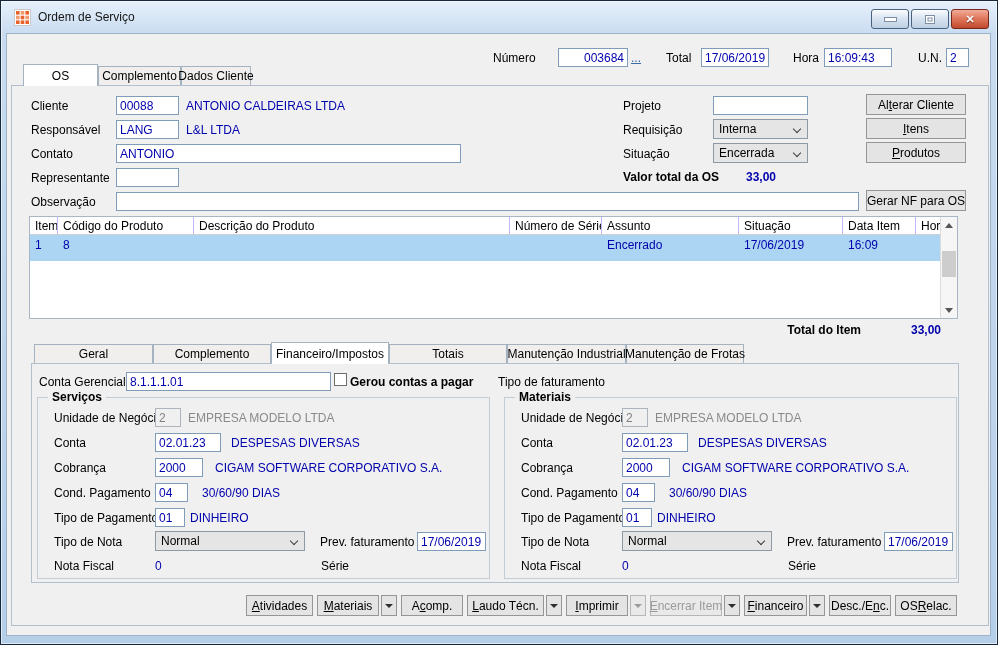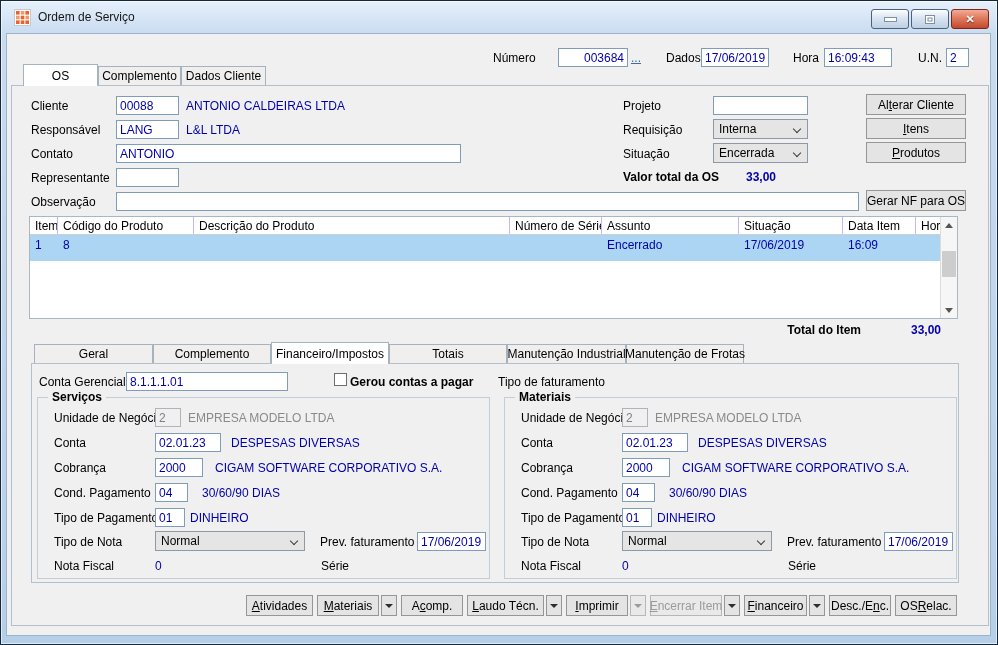--- a/index.html
+++ b/index.html
@@ -102,30 +102,30 @@
           <span class="g-close">✕</span>
         </div>
     </div>
   </div>
 
   <div class="client"></div>
 
   <span class="lbl" style="left:492px; top:50px;">Número</span>
   <input class="tb right" style="left: 557px; top: 47px; width: 70px;" value="003684">
   <span class="lbl link" style="left:630px; top:50px;">...</span>
-  <span class="lbl" style="left:665px; top:50px;">Dados</span>
+  <span class="lbl" style="left:665px; top:50px;">Total</span>
   <input class="tb" style="left: 700px; top: 47px; width: 68px;" value="17/06/2019">
   <span class="lbl" style="left:792px; top:50px;">Hora</span>
   <input class="tb" style="left: 823px; top: 47px; width: 68px;" value="16:09:43">
   <span class="lbl" style="left:917px; top:50px;">U.N.</span>
   <input class="tb" style="left: 945px; top: 47px; width: 23px;" value="2">
 
   <div class="tab active" style="left:22px; top:63px; width:75px; height:22px;">OS</div>
   <div class="tab" style="left:97px; top:65px; width:83px; height:19px;">Complemento</div>
-  <div class="tab" style="left:180px; top:65px; width:85px; height:19px;">Dados Cliente</div>
+  <div class="tab" style="left:180px; top:65px; width:70px; height:19px;">Dados Cliente</div>
 
   <div class="panel" style="left:10px; top:84px; width:978px; height:541px;"></div>
 
   <span class="lbl" style="left:30px; top:98px;">Cliente</span>
   <input class="tb" style="left: 115px; top: 95px; width: 63px;" value="00088">
   <span class="lbl navy" style="left:185px; top:98px;">ANTONIO CALDEIRAS LTDA</span>
 
   <span class="lbl" style="left:30px; top:122px;">Responsável</span>
   <input class="tb" style="left: 115px; top: 119px; width: 63px;" value="LANG">
   <span class="lbl navy" style="left:185px; top:122px;">L&amp;L LTDA</span>
@@ -199,21 +199,21 @@
   <div class="tab" style="left:33px; top:343px; width:119px; height:19px;">Geral</div>
   <div class="tab" style="left:152px; top:343px; width:118px; height:19px;">Complemento</div>
   <div class="tab active" style="left:270px; top:341px; width:118px; height:22px;">Financeiro/Impostos</div>
   <div class="tab" style="left:388px; top:343px; width:118px; height:19px;">Totais</div>
   <div class="tab" style="left:506px; top:343px; width:119px; height:19px;">Manutenção Industrial</div>
   <div class="tab" style="left:625px; top:343px; width:118px; height:19px;">Manutenção de Frotas</div>
 
   <div class="panel" style="left:30px; top:362px; width:928px; height:220px;"></div>
 
   <span class="lbl" style="left:38px; top:374px;">Conta Gerencial</span>
-  <input class="tb" style="left: 125px; top: 371px; width: 162px;" value="8.1.1.1.01">
+  <input class="tb" style="left: 125px; top: 371px; width: 205px;" value="8.1.1.1.01">
   <span class="chk" style="left:333px; top:372px;"></span>
   <span class="lbl" style="left:349px; top:374px;font-weight:bold;">Gerou contas a pagar</span>
   <span class="lbl" style="left:497px; top:374px;">Tipo de faturamento</span>
 
   <div class="groupbox" style="left:36px; top:396px; width:453px; height:182px;">
     <span class="gtitle">Serviços</span>
     <span class="grow-lbl" style="top:13px;">Unidade de Negócio</span>
     <input class="tb dis" style="left: 117px; top: 10px; width: 26px;" value="2">
     <span class="lbl gray" style="left:150px; top:13px;">EMPRESA MODELO LTDA</span>
     <span class="grow-lbl" style="top:38px;">Conta</span>

